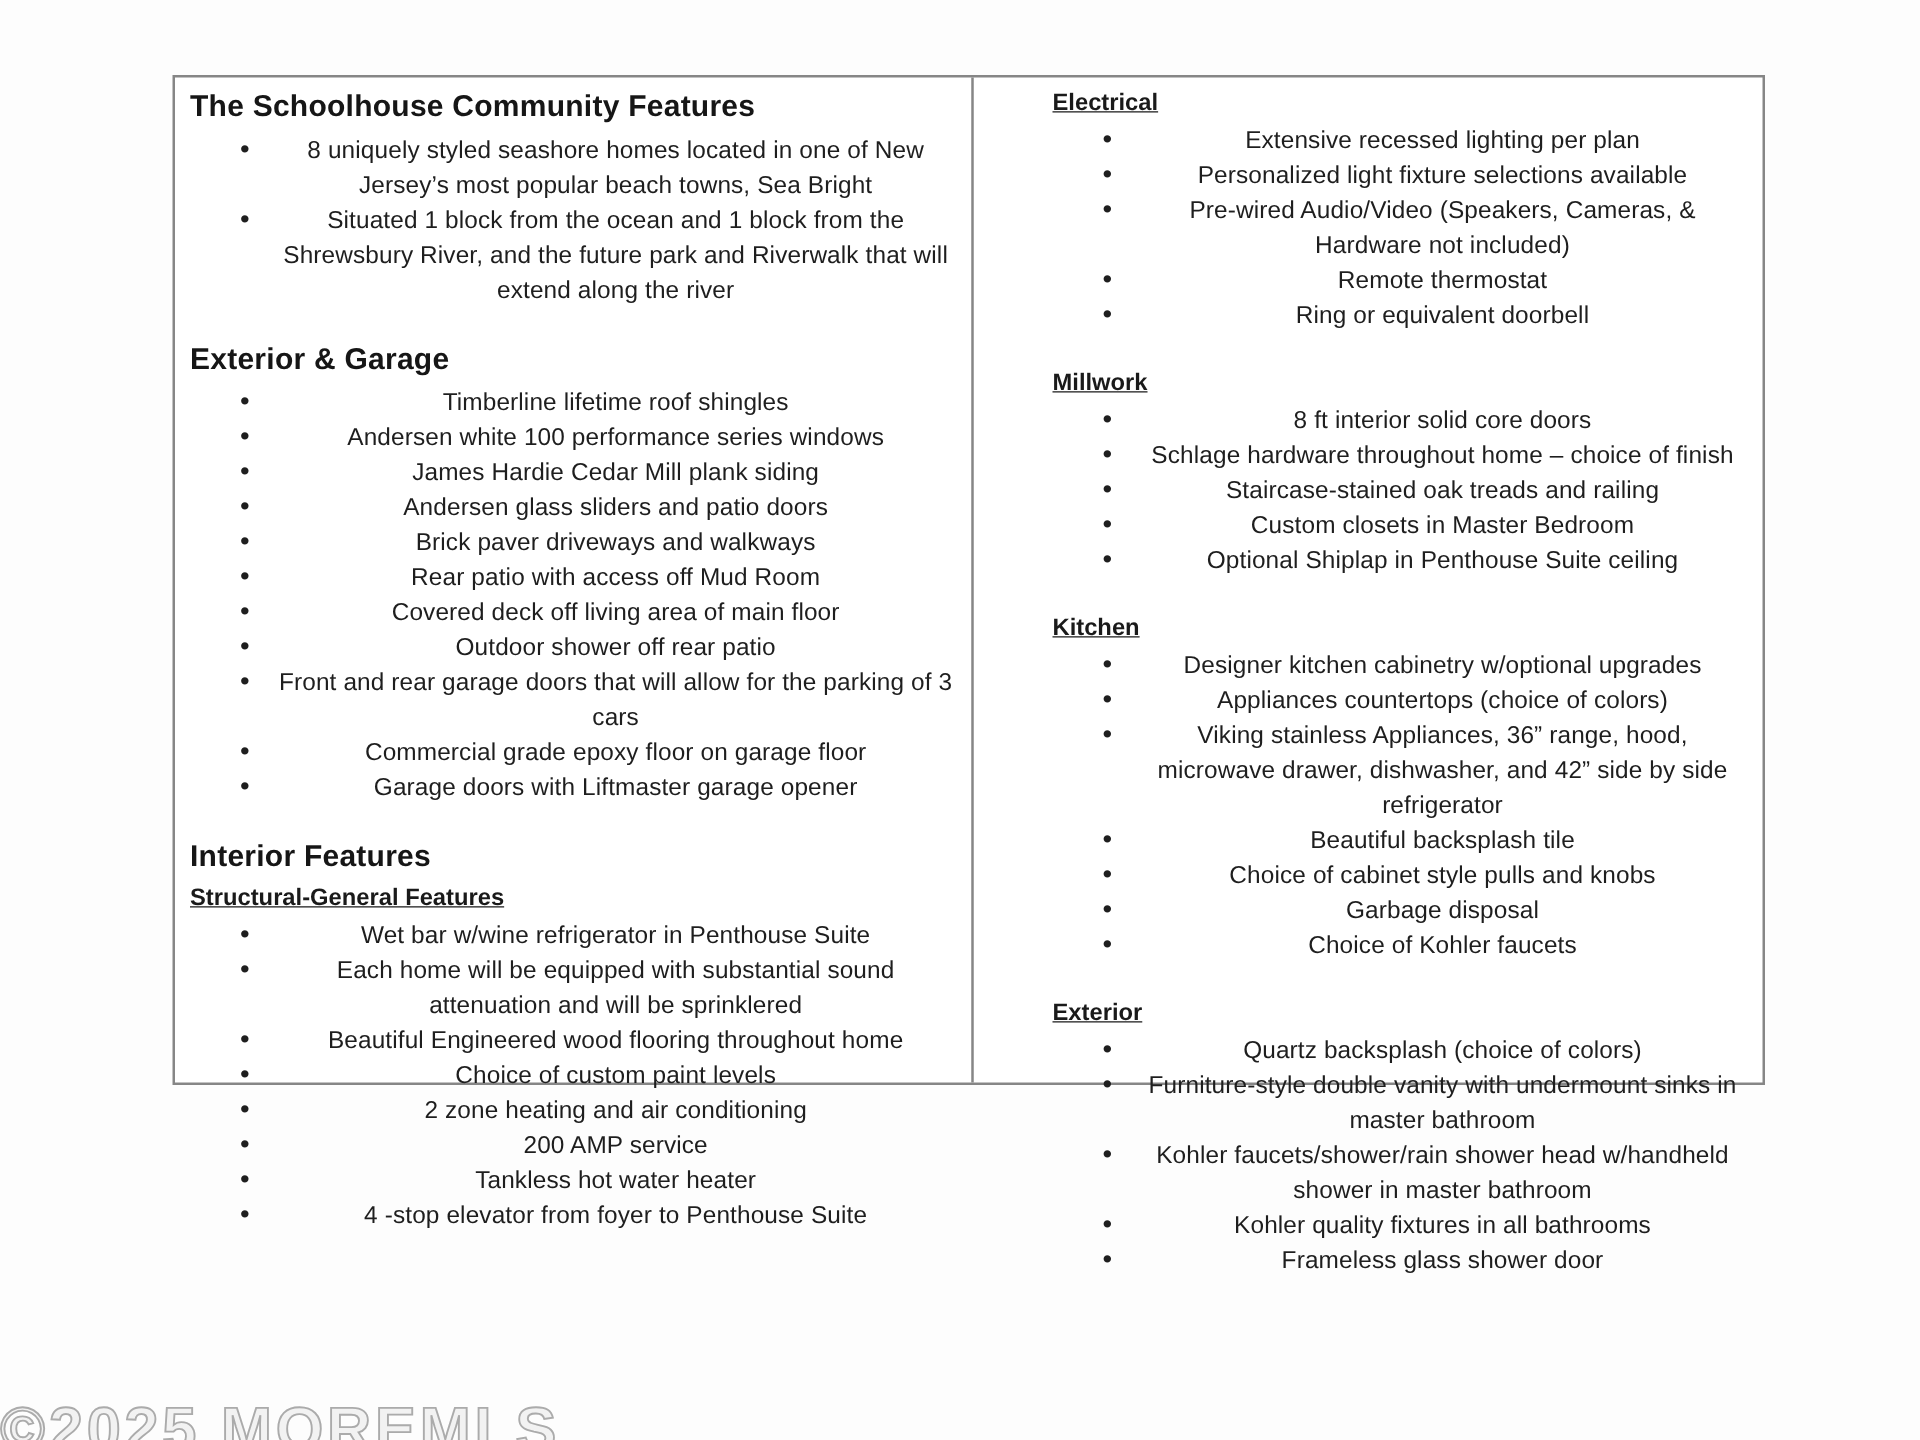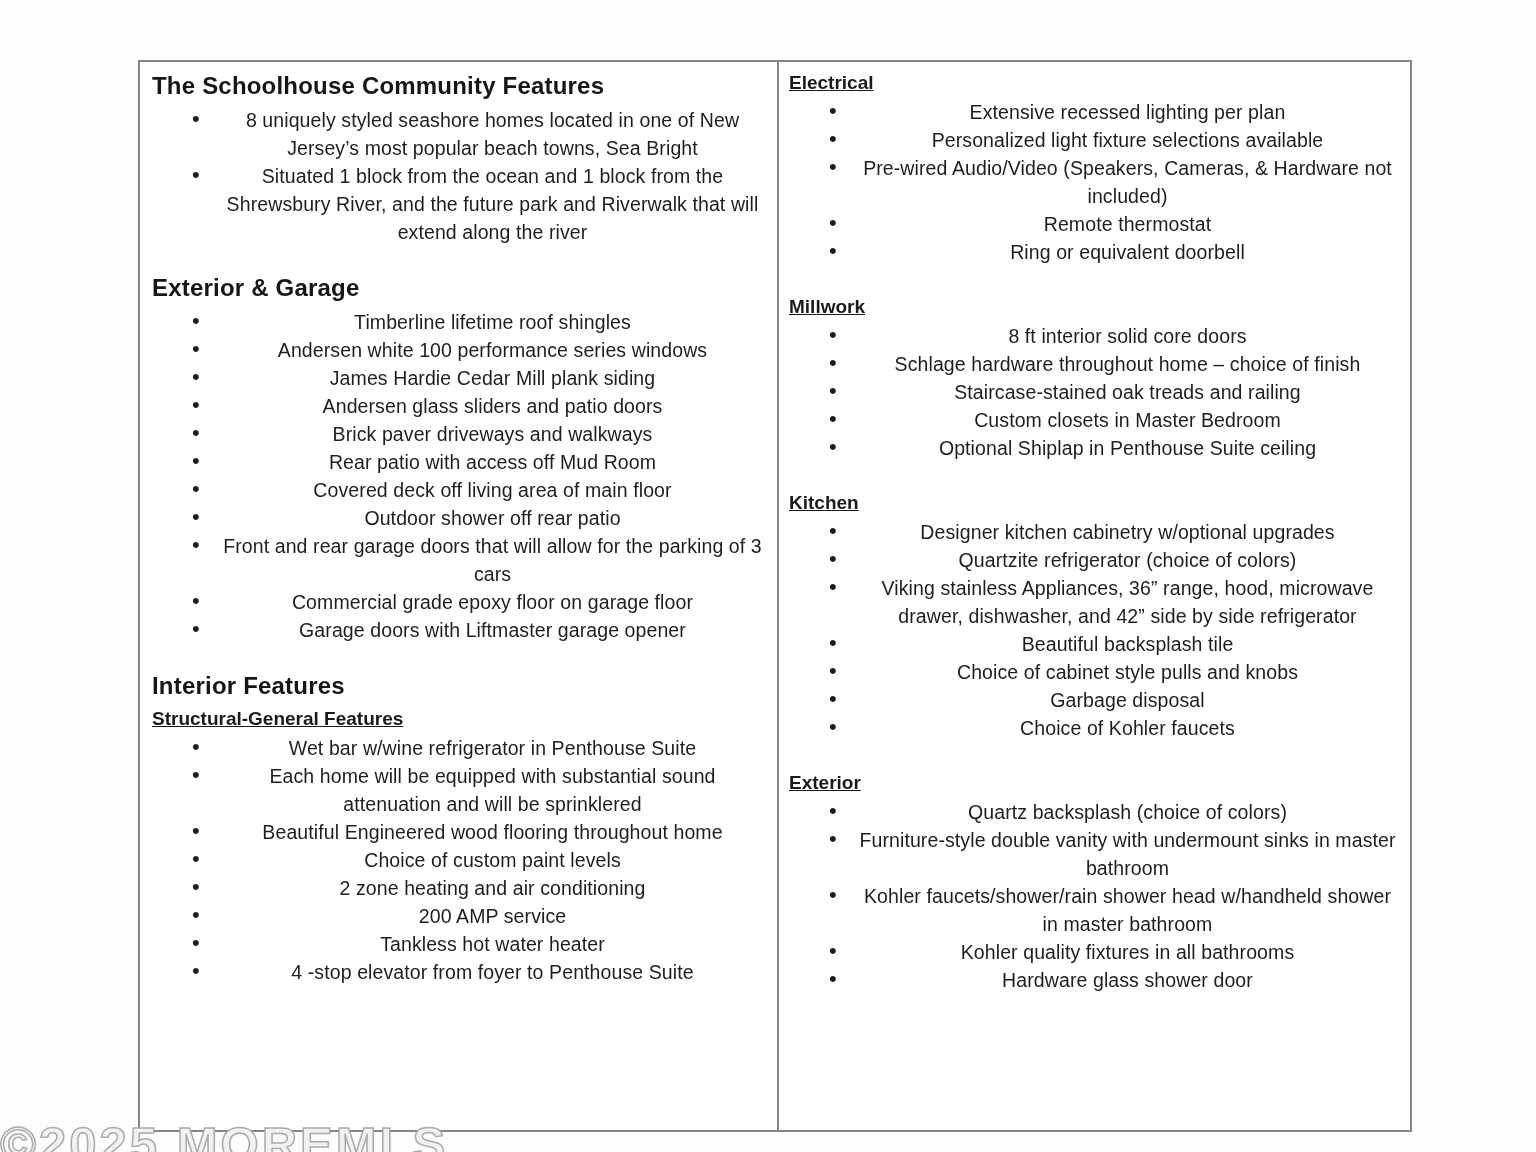--- a/index.html
+++ b/index.html
@@ -13,37 +13,38 @@
     width: 1536px;
     height: 1152px;
     background: #fdfdfd;
     overflow: hidden;
   }
   .sheet {
     position: absolute;
     left: 138px;
     top: 60px;
     width: 1274px;
-    height: 1072px;
+    height: 808px;
     box-sizing: border-box;
     border: 2px solid #868686;
     background: #ffffff;
     display: flex;
   }
   .col {
     box-sizing: border-box;
     padding: 6px 14px 0 12px;
   }
   .col-left {
     width: 639px;
     border-right: 2px solid #868686;
   }
   .col-right {
     flex: 1;
-    padding-left: 10px;
+    padding-left: 26px;
+    margin-left: 37px;
   }
   .h-title {
     font-size: 24px;
     font-weight: bold;
     color: #161616;
     line-height: 32px;
     margin: 26px 0 4px 0;
     letter-spacing: 0.2px;
   }
   .h-underline {
@@ -145,31 +146,31 @@
         <ul class="features">
           <li>8 ft interior solid core doors</li>
           <li>Schlage hardware throughout home – choice of finish</li>
           <li>Staircase-stained oak treads and railing</li>
           <li>Custom closets in Master Bedroom</li>
           <li>Optional Shiplap in Penthouse Suite ceiling</li>
         </ul>
         <div class="h-underline">Kitchen</div>
         <ul class="features">
           <li>Designer kitchen cabinetry w/optional upgrades</li>
-          <li>Quartzite refrigerator (choice of colors)</li>
+          <li>Appliances countertops (choice of colors)</li>
           <li>Viking stainless Appliances, 36” range, hood, microwave drawer, dishwasher, and 42” side by side refrigerator</li>
           <li>Beautiful backsplash tile</li>
           <li>Choice of cabinet style pulls and knobs</li>
           <li>Garbage disposal</li>
           <li>Choice of Kohler faucets</li>
         </ul>
         <div class="h-underline">Exterior</div>
         <ul class="features">
           <li>Quartz backsplash (choice of colors)</li>
           <li>Furniture-style double vanity with undermount sinks in master bathroom</li>
           <li>Kohler faucets/shower/rain shower head w/handheld shower in master bathroom</li>
           <li>Kohler quality fixtures in all bathrooms</li>
-          <li>Hardware glass shower door</li>
+          <li>Frameless glass shower door</li>
         </ul>
       </div>
   </div>
   <div class="watermark">©2025 MOREMLS</div>
 </div>
 
 </body></html>

